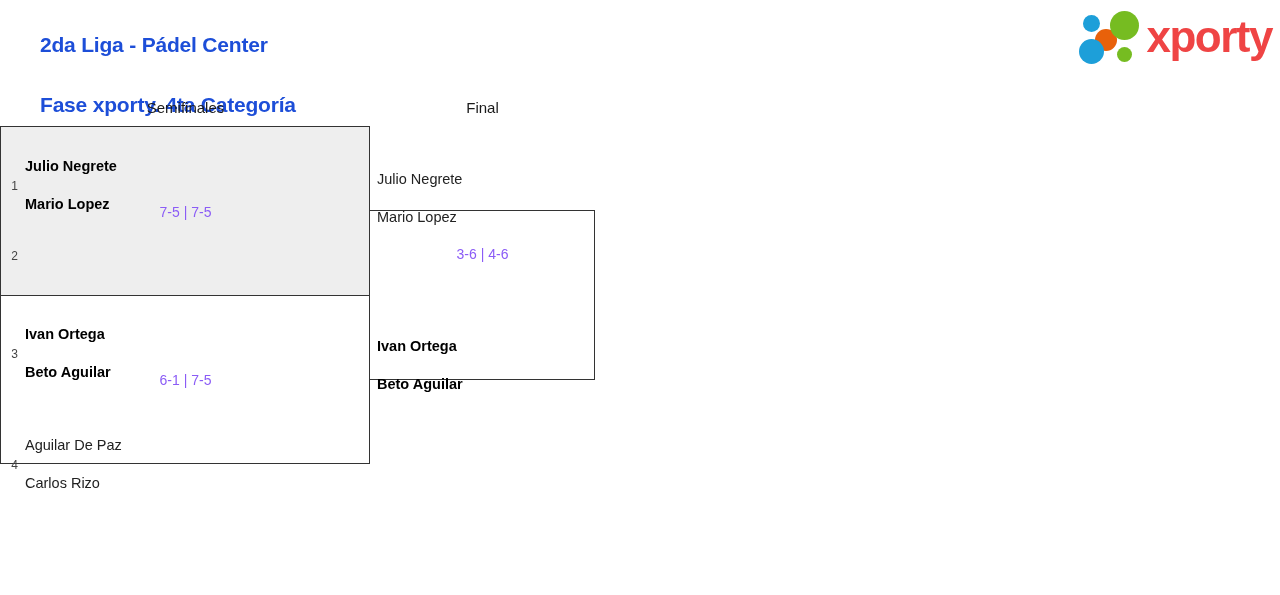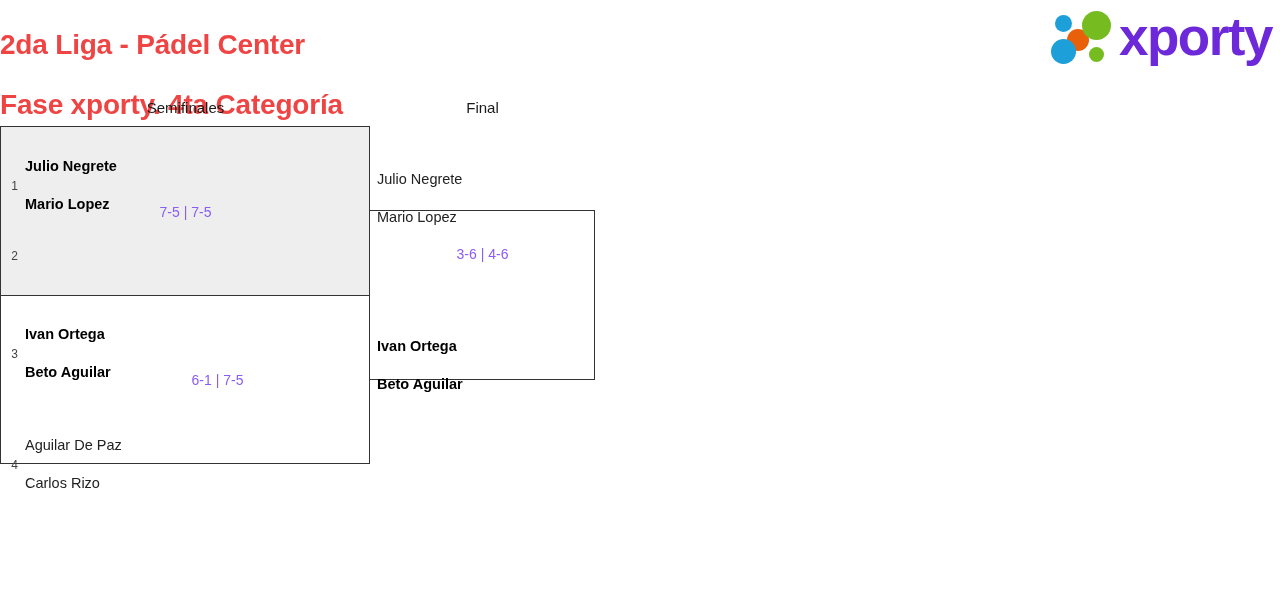--- a/index.html
+++ b/index.html
@@ -11,49 +11,50 @@
     color: #1a1a1a;
     overflow: hidden;
   }
   #page { position: relative; width: 1280px; height: 595px; }
 
   
   .page-title {
     position: absolute;
     left: 0px; top: 0px;
     width: 760px;
-    font-size: 28px;
+    font-size: 21px;
     font-weight: bold;
     line-height: 30px;
     letter-spacing: -0.2px;
-    color: #ef4444;
+    color: #1d4ed8;
     white-space: pre-line;
+    padding-left: 40px;
   }
   .title-line { display: block; }
 
   
   .logo {
     position: absolute;
     right: 8px; top: 6px;
     height: 62px;
     display: flex;
     align-items: center;
     gap: 4px;
   }
   .logo-mark { position: relative; width: 64px; height: 56px; flex: none; }
   .logo-dot { position: absolute; border-radius: 50%; }
   .dot-blue-small  { width: 17px; height: 17px; background: #1d9fd9; left: 4px;  top: 6px; }
   .dot-orange      { width: 22px; height: 22px; background: #e8610a; left: 16px; top: 20px; }
   .dot-green-big   { width: 29px; height: 29px; background: #76bc21; left: 31px; top: 2px; }
   .dot-blue-big    { width: 25px; height: 25px; background: #1d9fd9; left: 0px;  top: 30px; }
   .dot-green-small { width: 15px; height: 15px; background: #76bc21; left: 38px; top: 38px; }
   .logo-text {
-    font-size: 53px;
+    font-size: 44px;
     font-weight: bold;
-    color: #6d28d9;
+    color: #ef4444;
     letter-spacing: -1.5px;
     line-height: 52px;
     font-family: "Liberation Sans", sans-serif;
   }
 
   
   .round-header {
     position: absolute;
     font-size: 15px;
     font-weight: normal;
@@ -122,21 +123,21 @@
 
   
   .score {
     position: absolute;
     font-size: 14px;
     color: #8b5cf6;
     text-align: center;
     line-height: 18px;
   }
   #score-sf1   { left: 1px;   top: 203px; width: 369px; }
-  #score-sf2   { left: 1px;   top: 371px; width: 369px; margin-left: 32px; }
+  #score-sf2   { left: 1px;   top: 371px; width: 369px; }
   #score-final { left: 370px; top: 245px; width: 225px; }
 </style>
 </head>
 <body>
 
 <div id="page">
 
   <div class="page-title">
     <span class="title-line">2da Liga - Pádel Center</span>
     <span class="title-line">Fase xporty. 4ta Categoría</span>

